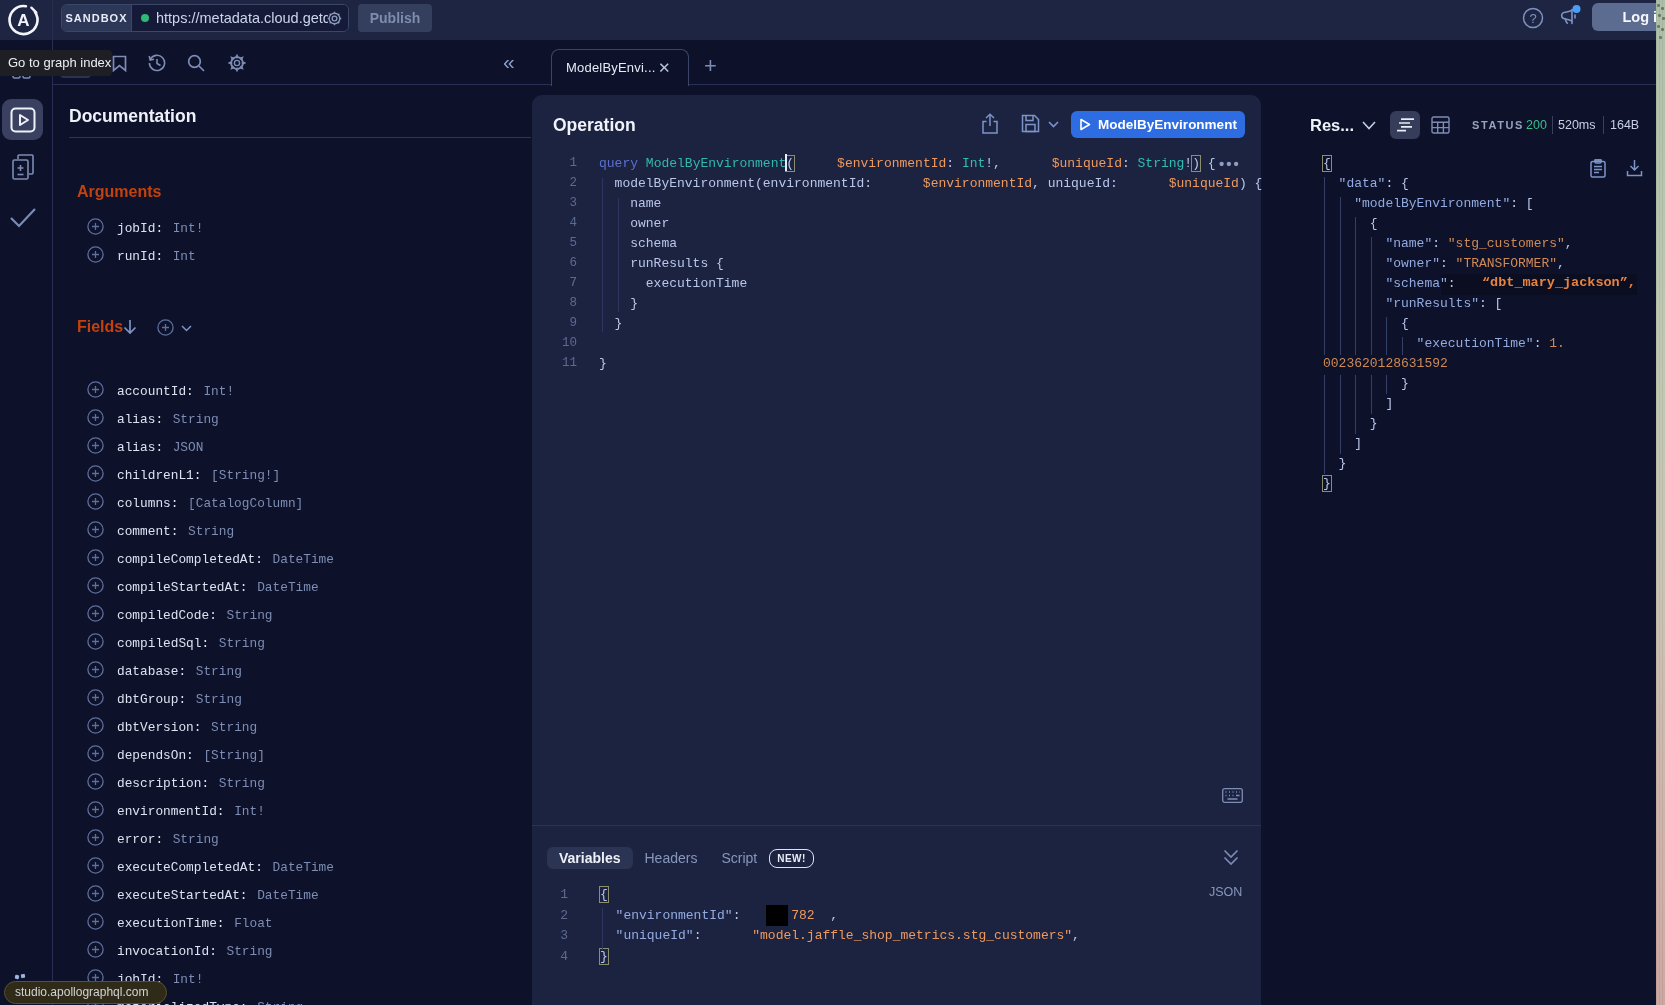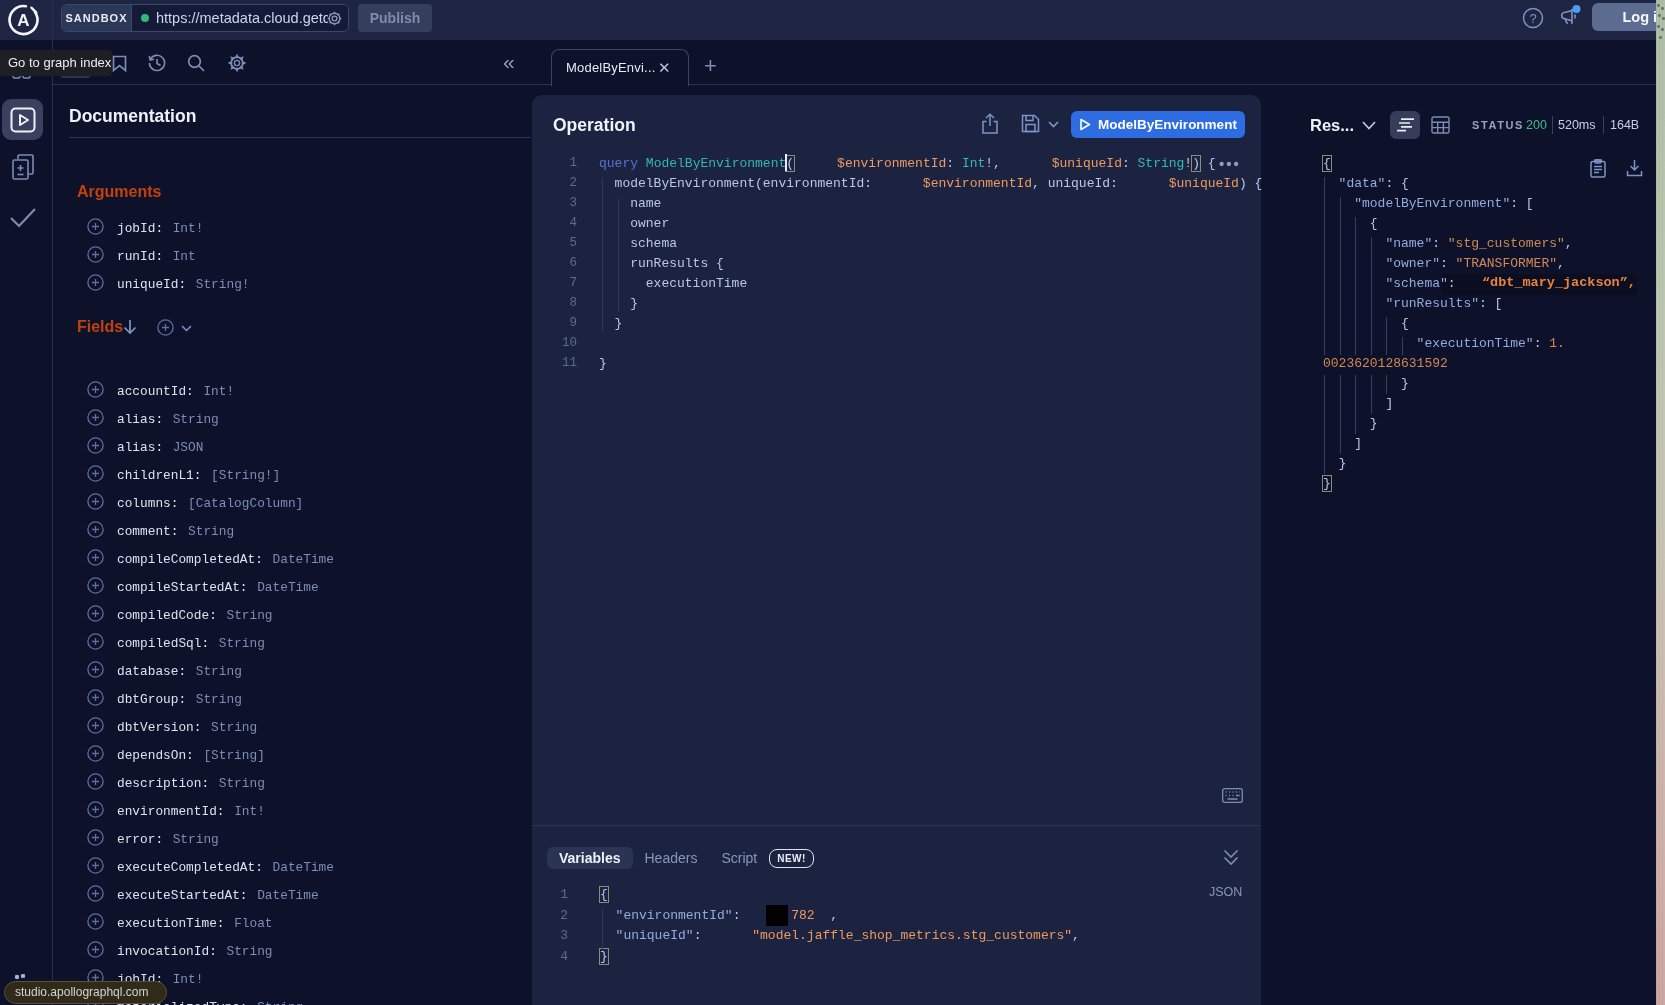--- a/index.html
+++ b/index.html
@@ -186,27 +186,20 @@
             <path d="M8.5 5 L8.5 12 M5 8.5 L12 8.5" stroke="#5e6f9e" stroke-width="1.3"></path>
           </svg>
           <span class="txt mono"><span class="fname">jobId:</span> <span class="ftype">Int!</span></span>
         </div>
 <div class="docrow" style="top:156px">
           <svg width="17" height="17" viewBox="0 0 17 17">
             <circle cx="8.5" cy="8.5" r="7.6" fill="none" stroke="#5e6f9e" stroke-width="1.3"></circle>
             <path d="M8.5 5 L8.5 12 M5 8.5 L12 8.5" stroke="#5e6f9e" stroke-width="1.3"></path>
           </svg>
           <span class="txt mono"><span class="fname">runId:</span> <span class="ftype">Int</span></span>
-        </div>
-<div class="docrow" style="top:184px">
-          <svg width="17" height="17" viewBox="0 0 17 17">
-            <circle cx="8.5" cy="8.5" r="7.6" fill="none" stroke="#5e6f9e" stroke-width="1.3"></circle>
-            <path d="M8.5 5 L8.5 12 M5 8.5 L12 8.5" stroke="#5e6f9e" stroke-width="1.3"></path>
-          </svg>
-          <span class="txt mono"><span class="fname">uniqueId:</span> <span class="ftype">String!</span></span>
         </div>
 <h2 style="top:233px">Fields</h2>
 <svg width="14" height="16" viewBox="0 0 14 16" style="position:absolute;left:70px;top:234px">
           <path d="M7 1 L7 14 M1.5 8.5 L7 14 L12.5 8.5" stroke="#7d94c8" stroke-width="1.7" fill="none"></path>
         </svg>
 <svg width="17" height="17" viewBox="0 0 17 17" style="position:absolute;left:104px;top:234px">
           <circle cx="8.5" cy="8.5" r="7.6" fill="none" stroke="#5e6f9e" stroke-width="1.3"></circle>
           <path d="M8.5 5 L8.5 12 M5 8.5 L12 8.5" stroke="#5e6f9e" stroke-width="1.3"></path>
         </svg>
 <svg width="11" height="7" viewBox="0 0 11 7" style="position:absolute;left:128px;top:240px">

